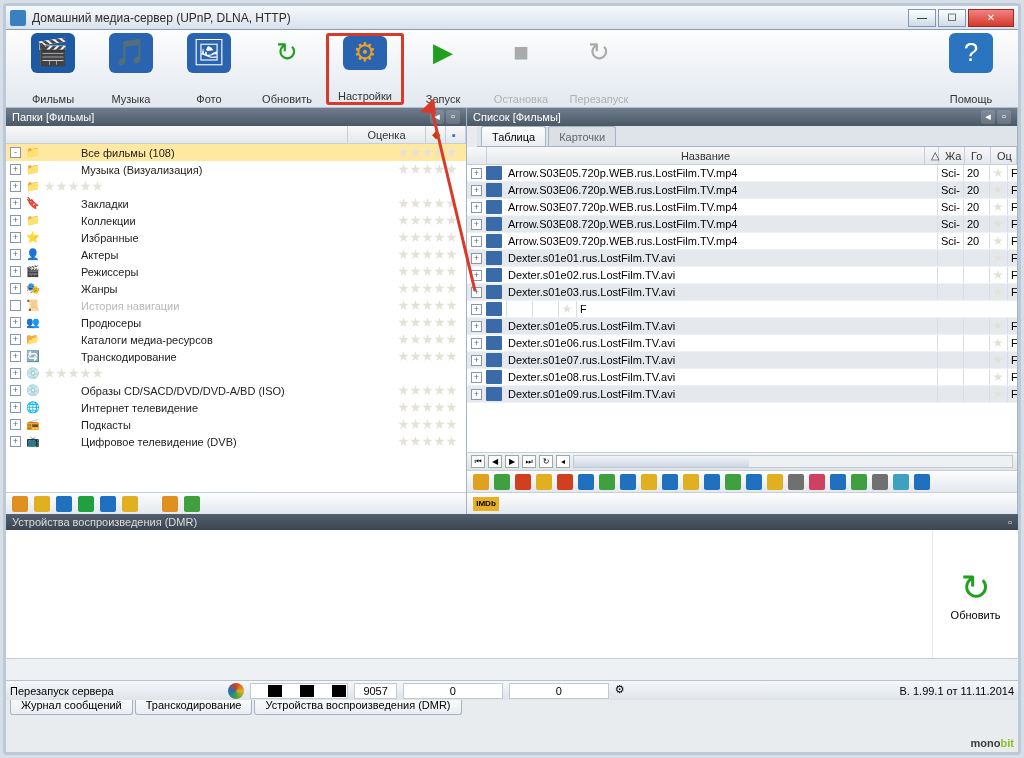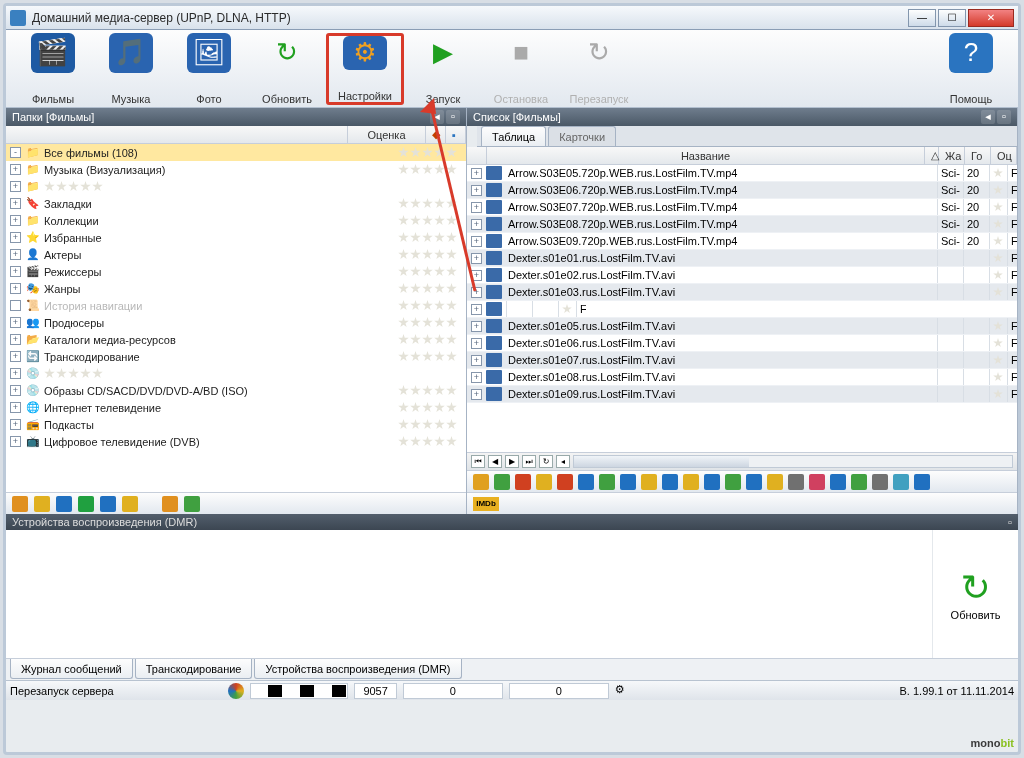--- a/index.html
+++ b/index.html
@@ -33,21 +33,21 @@
 .pane.right { flex: 1; }
 .pane-header { height: 18px; background: linear-gradient(#6f7d8d,#4a5866); color: #fff; display: flex; align-items: center; padding: 0 6px; font-size: 11px; }
 .pane-header .sp { flex: 1; }
 .pane-header .hbtn { width: 14px; height: 14px; margin-left: 2px; background: rgba(255,255,255,0.15); border-radius: 2px; cursor: pointer; text-align: center; line-height: 13px; }
 .col-header { height: 18px; background: linear-gradient(#f8f8f8,#e4e8ec); border-bottom: 1px solid #c6ceda; display: flex; align-items: center; }
 .col-header .ch { border-right: 1px solid #c6ceda; padding: 0 6px; height: 100%; display: flex; align-items: center; color: #333; }
 .tree-wrap { flex: 1; overflow: auto; background: #fff; }
 .tree-row { display: flex; align-items: center; height: 17px; padding-left: 4px; cursor: pointer; }
 .tree-row .expand { width: 11px; height: 11px; border: 1px solid #8696ab; margin-right: 4px; text-align: center; line-height: 8px; font-size: 9px; color: #5a6a80; background: #fff; }
 .tree-row .ticon { width: 16px; height: 14px; margin-right: 3px; display: flex; align-items: center; justify-content: center; font-size: 11px; }
-.tree-row .tlabel { flex: 1; color: #222; white-space: nowrap; overflow: hidden; }
+.tree-row .tlabel { flex: 1; color: #222; white-space: nowrap; overflow: hidden; margin-left: 37px; }
 .tree-row.selected { background: #ffe8a0; }
 .tree-row.disabled .tlabel { color: #b8b8b8; }
 .stars { width: 68px; display: flex; gap: 1px; padding-right: 6px; }
 .star { width: 11px; height: 11px; background: #e4e2d8; clip-path: polygon(50% 0,61% 35%,98% 35%,68% 57%,79% 91%,50% 70%,21% 91%,32% 57%,2% 35%,39% 35%); }
 .mini-tb { height: 22px; background: linear-gradient(#fdfdfd,#e2e8ef); border-top: 1px solid #c6ceda; display: flex; align-items: center; gap: 6px; padding: 0 6px; }
 .micon { width: 16px; height: 16px; border-radius: 2px; cursor: pointer; }
 .tabs { height: 21px; display: flex; align-items: flex-end; background: #dfe4ea; border-bottom: 1px solid #a6b3c4; padding-left: 4px; gap: 2px; margin-left: 10px; }
 .tab { height: 20px; padding: 0 10px; background: linear-gradient(#fdfdfd,#eaeef2); border: 1px solid #a6b3c4; border-bottom: none; border-radius: 3px 3px 0 0; display: flex; align-items: center; cursor: pointer; }
 .tab.inactive { background: #dbe0e6; color: #666; }
 .list-wrap { flex: 1; overflow: auto; background: #fff; }
@@ -63,21 +63,21 @@
 .scroll-thumb { position: absolute; left: 0; width: 40%; height: 100%; background: linear-gradient(#f0f4f8,#cdd6e1); }
 .action-tb { height: 22px; background: linear-gradient(#fdfdfd,#e2e8ef); border-top: 1px solid #c6ceda; display: flex; align-items: center; gap: 5px; padding: 0 6px; overflow: hidden; }
 .aicon { width: 16px; height: 16px; border-radius: 2px; cursor: pointer; flex-shrink: 0; }
 .dmr-header { height: 16px; background: linear-gradient(#525e6c,#3c4652); color: #ddd; padding: 0 6px; display: flex; align-items: center; }
 .dmr-header .sp { flex: 1; }
 .dmr-body { height: 128px; background: #fff; display: flex; }
 .dmr-body .bl { flex: 1; }
 .dmr-side { width: 86px; display: flex; flex-direction: column; align-items: center; justify-content: center; border-left: 1px solid #e4e8ec; }
 .dmr-side .ref-ico { font-size: 36px; color: #20a020; }
 .bottom-tabs { height: 22px; display: flex; align-items: flex-start; background: #eef1f4; padding: 0 4px; gap: 2px; border-top: 1px solid #c6ceda; }
-.btab { height: 20px; padding: 0 10px; background: linear-gradient(#fdfdfd,#eaeef2); border: 1px solid #a6b3c4; border-top: none; border-radius: 0 0 3px 3px; display: flex; align-items: center; cursor: pointer; }
+.btab { height: 20px; padding: 0 10px; background: linear-gradient(#fdfdfd,#eaeef2); border: 1px solid #a6b3c4; border-top: none; border-radius: 0 0 3px 3px; display: flex; align-items: center; cursor: pointer; margin-top: 36px; }
 .statusbar { height: 20px; background: linear-gradient(#f6f8fa,#dfe4ea); border-top: 1px solid #b8c3d0; display: flex; align-items: center; padding: 0 4px; gap: 6px; }
 .statusbar .cell { border: 1px solid #c0cad6; padding: 0 8px; height: 16px; display: flex; align-items: center; background: #fff; }
 .progress-cell { display: flex; gap: 2px; border: 1px solid #c0cad6; padding: 1px; background: #fff; }
 .pblock { width: 14px; height: 12px; background: #000; }
 .pblock.empty { background: #fff; }
 .arrow-annotation { position: absolute; pointer-events: none; }
 .watermark { position: absolute; right: 10px; bottom: 6px; font-size: 20px; font-weight: bold; color: #3a3a3a; }
 .watermark .g { color: #8ac020; }
 </style>
 </head>

